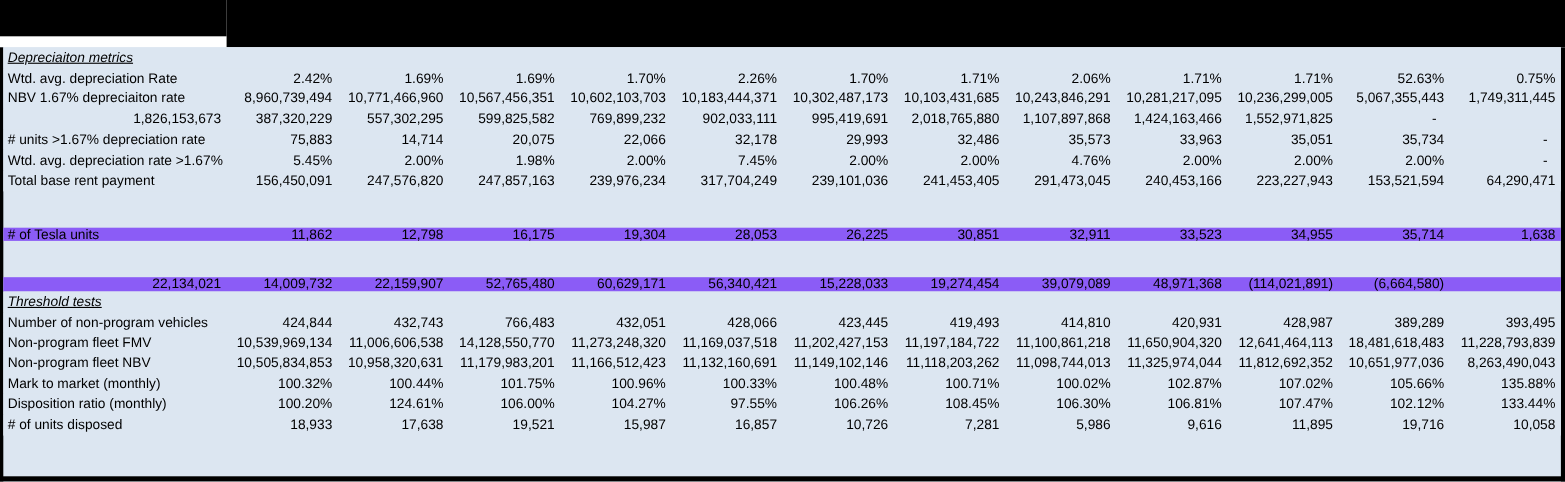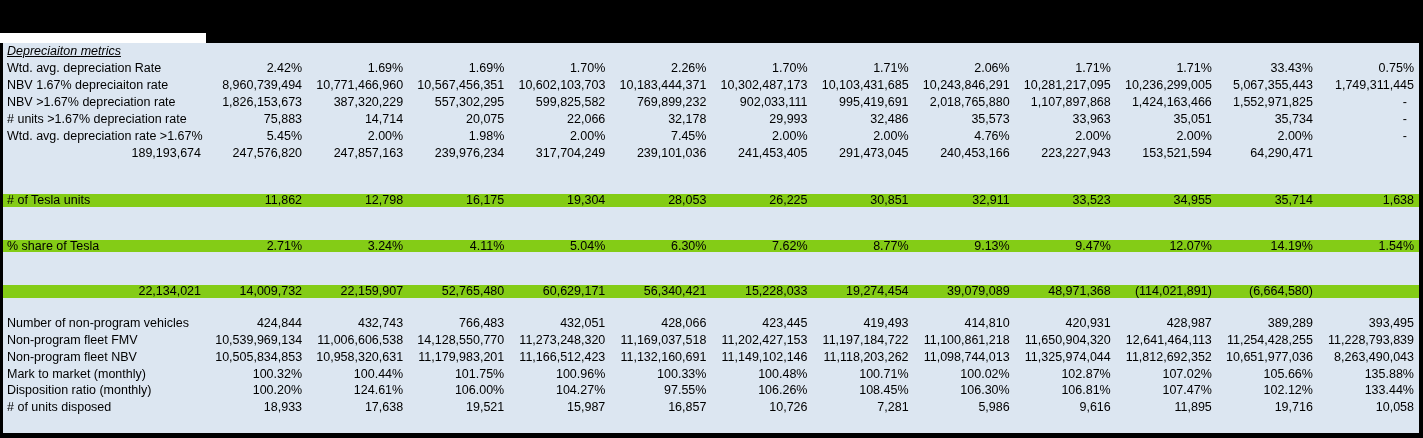--- a/index.html
+++ b/index.html
@@ -30,21 +30,21 @@
     border-bottom: 5px solid #000000;
     display: grid;
     grid-template-rows: repeat(18, 1fr);
     background: #dce6f1;
   }
   .row {
     display: grid;
     grid-template-columns: 203px repeat(12, 1fr);
     background: #dce6f1;
   }
-  .row.white { background: #84cc16; margin-top: 33px; }
+  .row.white { background: #8b5cf6; margin-top: 33px; }
   .cell {
     display: flex;
     align-items: center;
     font-size: 12.5px;
     line-height: 1;
     color: #000000;
     white-space: nowrap;
     overflow: hidden;
   }
   .cell.label { justify-content: flex-start; padding-left: 4px; }
@@ -82,40 +82,39 @@
         <div class="cell value">2.42%</div>
         <div class="cell value">1.69%</div>
         <div class="cell value">1.69%</div>
         <div class="cell value">1.70%</div>
         <div class="cell value">2.26%</div>
         <div class="cell value">1.70%</div>
         <div class="cell value">1.71%</div>
         <div class="cell value">2.06%</div>
         <div class="cell value">1.71%</div>
         <div class="cell value">1.71%</div>
-        <div class="cell value">33.43%</div>
+        <div class="cell value">52.63%</div>
         <div class="cell value">0.75%</div>
       </div>
       <div class="row">
         <div class="cell label">NBV 1.67% depreciaiton rate</div>
         <div class="cell value">8,960,739,494</div>
         <div class="cell value">10,771,466,960</div>
         <div class="cell value">10,567,456,351</div>
         <div class="cell value">10,602,103,703</div>
         <div class="cell value">10,183,444,371</div>
         <div class="cell value">10,302,487,173</div>
         <div class="cell value">10,103,431,685</div>
         <div class="cell value">10,243,846,291</div>
         <div class="cell value">10,281,217,095</div>
         <div class="cell value">10,236,299,005</div>
         <div class="cell value">5,067,355,443</div>
         <div class="cell value">1,749,311,445</div>
       </div>
       <div class="row">
-        <div class="cell label">NBV &gt;1.67% depreciation rate</div>
         <div class="cell value">1,826,153,673</div>
         <div class="cell value">387,320,229</div>
         <div class="cell value">557,302,295</div>
         <div class="cell value">599,825,582</div>
         <div class="cell value">769,899,232</div>
         <div class="cell value">902,033,111</div>
         <div class="cell value">995,419,691</div>
         <div class="cell value">2,018,765,880</div>
         <div class="cell value">1,107,897,868</div>
         <div class="cell value">1,424,163,466</div>
@@ -146,21 +145,22 @@
         <div class="cell value">7.45%</div>
         <div class="cell value">2.00%</div>
         <div class="cell value">2.00%</div>
         <div class="cell value">4.76%</div>
         <div class="cell value">2.00%</div>
         <div class="cell value">2.00%</div>
         <div class="cell value">2.00%</div>
         <div class="cell value dash">-</div>
       </div>
       <div class="row">
-        <div class="cell value">189,193,674</div>
+        <div class="cell label">Total base rent payment</div>
+        <div class="cell value">156,450,091</div>
         <div class="cell value">247,576,820</div>
         <div class="cell value">247,857,163</div>
         <div class="cell value">239,976,234</div>
         <div class="cell value">317,704,249</div>
         <div class="cell value">239,101,036</div>
         <div class="cell value">241,453,405</div>
         <div class="cell value">291,473,045</div>
         <div class="cell value">240,453,166</div>
         <div class="cell value">223,227,943</div>
         <div class="cell value">153,521,594</div>
@@ -175,49 +175,35 @@
         <div class="cell value">28,053</div>
         <div class="cell value">26,225</div>
         <div class="cell value">30,851</div>
         <div class="cell value">32,911</div>
         <div class="cell value">33,523</div>
         <div class="cell value">34,955</div>
         <div class="cell value">35,714</div>
         <div class="cell value">1,638</div>
       </div>
       <div class="row white">
-        <div class="cell label">% share of Tesla</div>
-        <div class="cell value">2.71%</div>
-        <div class="cell value">3.24%</div>
-        <div class="cell value">4.11%</div>
-        <div class="cell value">5.04%</div>
-        <div class="cell value">6.30%</div>
-        <div class="cell value">7.62%</div>
-        <div class="cell value">8.77%</div>
-        <div class="cell value">9.13%</div>
-        <div class="cell value">9.47%</div>
-        <div class="cell value">12.07%</div>
-        <div class="cell value">14.19%</div>
-        <div class="cell value">1.54%</div>
-      </div>
-      <div class="row white">
         <div class="cell value">22,134,021</div>
         <div class="cell value">14,009,732</div>
         <div class="cell value">22,159,907</div>
         <div class="cell value">52,765,480</div>
         <div class="cell value">60,629,171</div>
         <div class="cell value">56,340,421</div>
         <div class="cell value">15,228,033</div>
         <div class="cell value">19,274,454</div>
         <div class="cell value">39,079,089</div>
         <div class="cell value">48,971,368</div>
         <div class="cell value">(114,021,891)</div>
         <div class="cell value">(6,664,580)</div>
       </div>
       <div class="row section">
+        <div class="cell label">Threshold tests</div>
         <div class="cell value"></div>
         <div class="cell value"></div>
         <div class="cell value"></div>
         <div class="cell value"></div>
         <div class="cell value"></div>
         <div class="cell value"></div>
         <div class="cell value"></div>
         <div class="cell value"></div>
         <div class="cell value"></div>
         <div class="cell value"></div>
@@ -244,21 +230,21 @@
         <div class="cell value">10,539,969,134</div>
         <div class="cell value">11,006,606,538</div>
         <div class="cell value">14,128,550,770</div>
         <div class="cell value">11,273,248,320</div>
         <div class="cell value">11,169,037,518</div>
         <div class="cell value">11,202,427,153</div>
         <div class="cell value">11,197,184,722</div>
         <div class="cell value">11,100,861,218</div>
         <div class="cell value">11,650,904,320</div>
         <div class="cell value">12,641,464,113</div>
-        <div class="cell value">11,254,428,255</div>
+        <div class="cell value">18,481,618,483</div>
         <div class="cell value">11,228,793,839</div>
       </div>
       <div class="row">
         <div class="cell label">Non-program fleet NBV</div>
         <div class="cell value">10,505,834,853</div>
         <div class="cell value">10,958,320,631</div>
         <div class="cell value">11,179,983,201</div>
         <div class="cell value">11,166,512,423</div>
         <div class="cell value">11,132,160,691</div>
         <div class="cell value">11,149,102,146</div>

